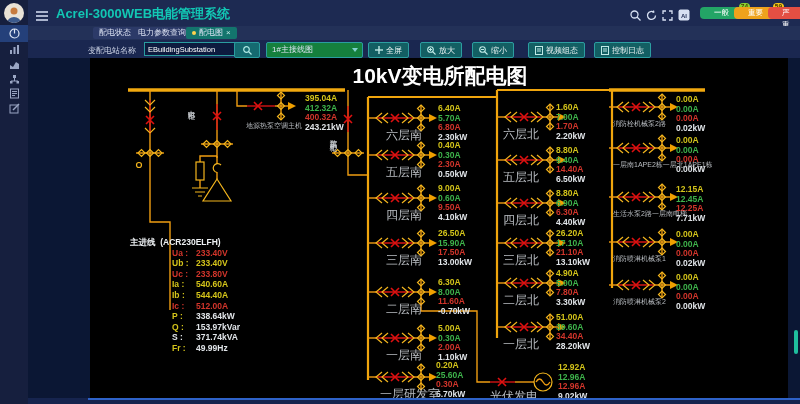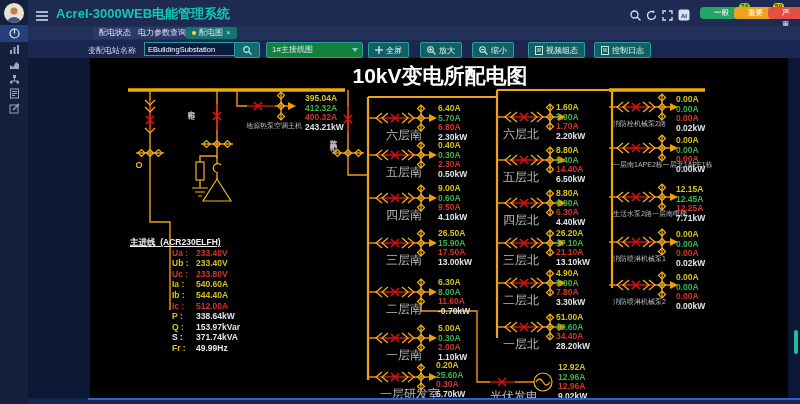--- a/index.html
+++ b/index.html
@@ -53,21 +53,21 @@
   .ys{stroke:#f3b51d;stroke-width:1.2;fill:none;}
   .yf{fill:#f0a000;stroke:none;}
   .dg-title{position:absolute;left:160px;top:4px;width:380px;text-align:center;font-size:21px;
             font-weight:bold;color:#fff;white-space:nowrap;}
   .vals{position:absolute;font-size:8.5px;font-weight:bold;line-height:9.5px;white-space:nowrap;}
   .flabel{position:absolute;font-size:12px;color:#b9bdc2;white-space:nowrap;}
   .flabel.sm{font-size:7px;}
   .vlabel{position:absolute;writing-mode:vertical-rl;font-size:7.5px;color:#c8ccd0;letter-spacing:1px;white-space:nowrap;}
   .y{color:#d4c41a;} .g{color:#3eb34b;} .r{color:#d2352b;} .w{color:#e0e4e8;}
   .inc{position:absolute;left:40px;top:179px;font-size:8.5px;font-weight:bold;line-height:10.6px;white-space:nowrap;}
-  .inc .ttl{color:#eef1f4;text-decoration:underline;}
+  .inc .ttl{color:#eef1f4;}
   .inc .k{display:inline-block;width:24px;margin-left:42px;}
   
   .bottom-strip{position:absolute;left:28px;top:398px;width:772px;height:6px;background:#16244e;}
   .bottom-line{position:absolute;left:88px;top:398px;width:712px;height:2px;background:#2e62c8;}
   .scrollbar{position:absolute;left:794px;top:330px;width:4px;height:24px;background:#1fbf9e;border-radius:2px;cursor:pointer;}
 </style>
 </head>
 <body>
 
 <div id="app">

